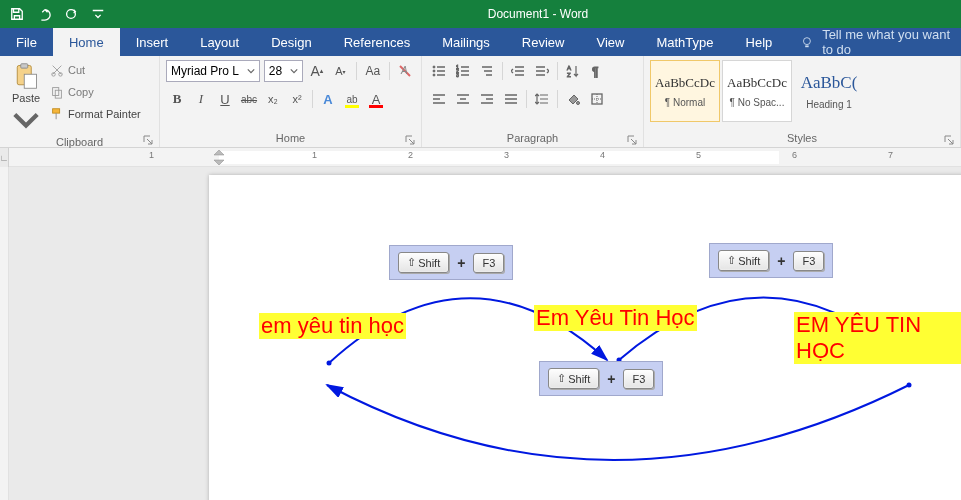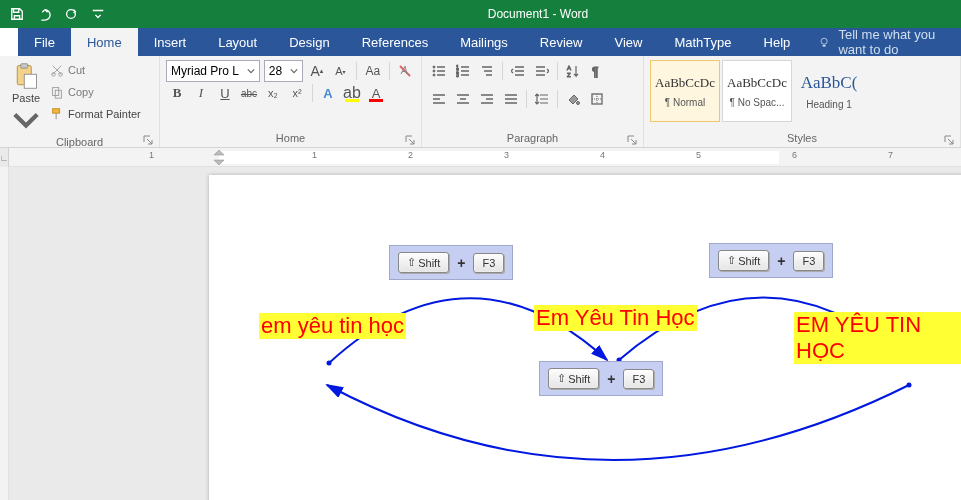--- a/index.html
+++ b/index.html
@@ -6,21 +6,21 @@
 body { background: #fff; width: 961px; height: 500px; overflow: hidden; position: relative; }
 
 
 .titlebar { height: 28px; background: #15803d; display: flex; align-items: center; color: #fff; font-size: 12px; }
 .qat { display: flex; align-items: center; gap: 1px; padding: 0 4px; }
 .qat-btn { width: 26px; height: 24px; display: flex; align-items: center; justify-content: center; color: #fff; }
 .qat-btn svg { width: 14px; height: 14px; stroke: #fff; fill: none; stroke-width: 1.5; }
 .title-center { flex: 1; text-align: center; }
 
 
-.tabs { height: 28px; background: #2b579a; display: flex; align-items: stretch; margin-left: 18px; }
+.tabs { height: 28px; background: #2b579a; display: flex; align-items: stretch; }
 .tab { padding: 0 16px; display: flex; align-items: center; color: #fff; font-size: 13px; }
 .tab.active { background: #f3f3f3; color: #2b579a; }
 .tellme { display: flex; align-items: center; gap: 8px; color: #d0dff0; font-size: 13px; padding-left: 12px; }
 .bulb { width: 16px; height: 16px; }
 
 
 .ribbon { height: 92px; background: #f3f3f3; border-bottom: 1px solid #d4d4d4; display: flex; }
 .group { border-right: 1px solid #e1e1e1; display: flex; flex-direction: column; position: relative; padding: 4px 6px 0 6px; }
 .group-label { font-size: 11px; color: #666; text-align: center; margin-top: auto; padding: 2px 0 3px 0; position: relative; }
 .launcher { position: absolute; bottom: 2px; right: 2px; width: 14px; height: 14px; }
@@ -29,21 +29,21 @@
 
 .clipboard { display: flex; }
 .paste-btn { width: 40px; display: flex; flex-direction: column; align-items: center; gap: 2px; padding-top: 2px; font-size: 11px; color: #444; }
 .paste-btn svg { width: 28px; height: 28px; }
 .clip-stack { display: flex; flex-direction: column; gap: 2px; padding-left: 4px; font-size: 11px; color: #7a7a7a; }
 .clip-row { display: flex; align-items: center; gap: 4px; height: 20px; }
 .clip-row svg { width: 14px; height: 14px; }
 .clip-row.active { color: #444; }
 
 
-.font-grid { display: flex; flex-direction: column; }
+.font-grid { display: flex; flex-direction: column; gap: 6px; }
 .font-row1 { display: flex; align-items: center; gap: 4px; }
 .font-combo { width: 96px; height: 22px; background: #fff; border: 1px solid #aab; display: flex; align-items: center; padding: 0 4px; font-size: 12px; justify-content: space-between; }
 .size-combo { width: 40px; height: 22px; background: #fff; border: 1px solid #aab; display: flex; align-items: center; padding: 0 4px; font-size: 12px; justify-content: space-between; }
 .caret { width: 8px; height: 8px; }
 .caret path { stroke: #666; fill: none; stroke-width: 1.5; }
 .mini-btn { width: 20px; height: 20px; display: flex; align-items: center; justify-content: center; font-size: 12px; color: #555; font-family: "Times New Roman", serif; }
 .font-row2 { display: flex; align-items: center; gap: 2px; }
 .fbtn { width: 22px; height: 22px; display: flex; align-items: center; justify-content: center; font-size: 13px; color: #555; }
 .fbtn.bold { font-weight: bold; font-family: "Times New Roman", serif; }
 .fbtn.italic { font-style: italic; font-family: "Times New Roman", serif; }
@@ -225,21 +225,21 @@
         <div class="fbtn bold">B</div>
         <div class="fbtn italic">I</div>
         <div class="fbtn" style="text-decoration:underline">U</div>
         <div class="fbtn" style="font-size:10px;text-decoration:line-through">abc</div>
         <div class="fbtn" style="font-size:11px">x₂</div>
         <div class="fbtn" style="font-size:11px">x²</div>
         <div class="sep"></div>
         <div class="fbtn" style="position:relative;color:#4a89d8;font-weight:bold">
             <span>A</span>
           </div>
-        <div class="fbtn" style="position:relative;font-size:16px">
+        <div class="fbtn" style="position:relative;font-size:10px">
             <span>ab</span>
             <div class="colorbar" style="background:#ffff00"></div>
           </div>
         <div class="fbtn" style="position:relative">
             <span>A</span>
             <div class="colorbar" style="background:#ff0000"></div>
           </div>
       </div>
     </div>
     <div class="group-label">Home</div>

